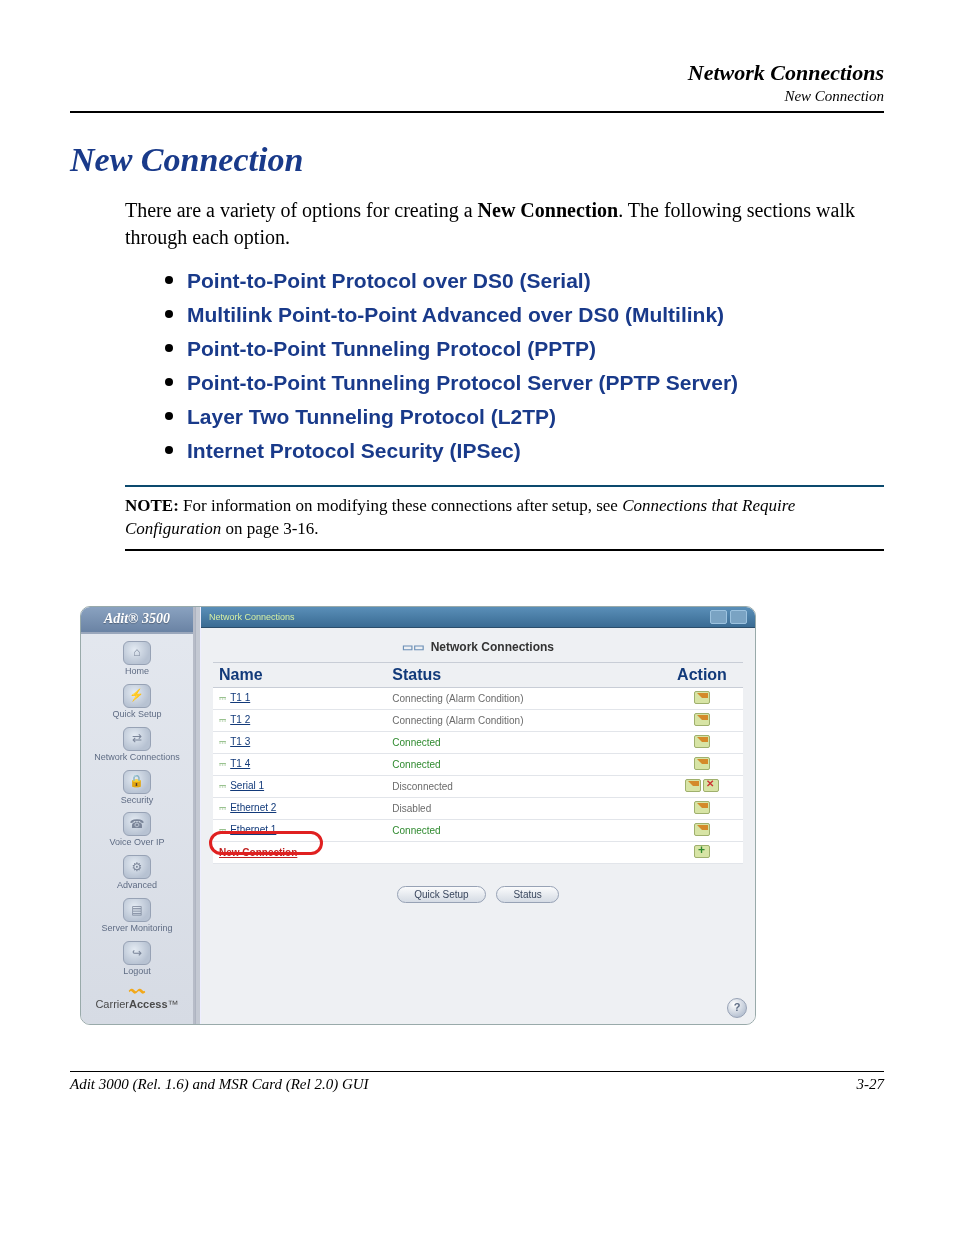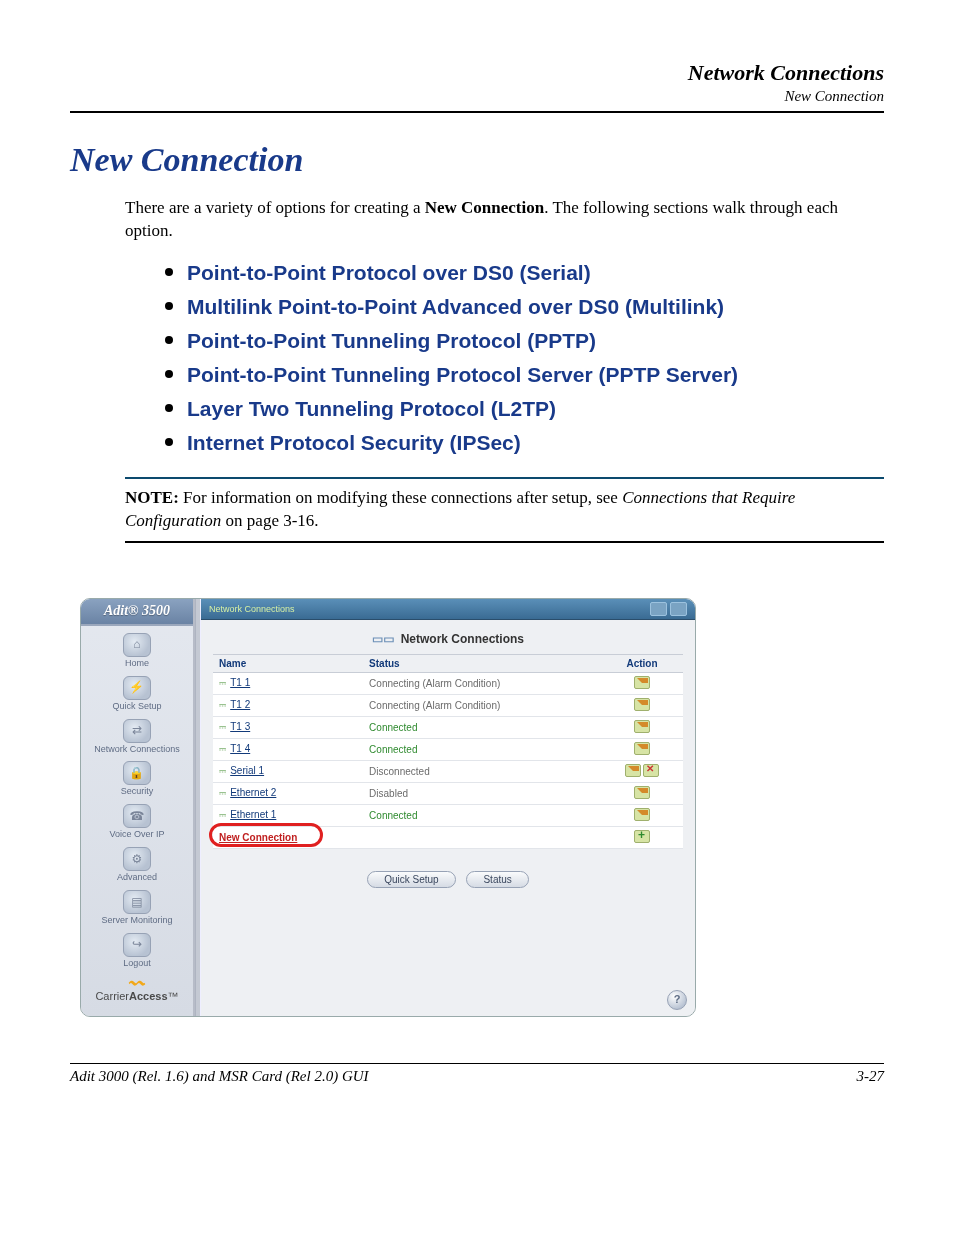--- a/index.html
+++ b/index.html
@@ -36,21 +36,21 @@
     margin: 4px 0 28px 0;
   }
   .h1 {
     font-style: italic;
     font-weight: bold;
     font-size: 34px;
     color: #193a8a;
     margin: 0 0 18px 0;
   }
   .intro {
-    font-size: 17px;
+    font-size: 20px;
     line-height: 1.35;
     margin: 0 0 18px 55px;
   }
   .intro .bold { font-weight: bold; }
   ul.options {
     list-style: none;
     margin: 0 0 22px 95px;
     padding: 0;
   }
   ul.options li {
@@ -79,21 +79,21 @@
     font-size: 17px;
     line-height: 1.35;
     margin-left: 55px;
   }
   .note-block .nb-label { font-weight: bold; }
   .note-block .nb-ital { font-style: italic; }
 
   
   .shot-wrap {
     margin: 55px 0 0 10px;
-    width: 616px;
+    width: 676px;
   }
   .shot {
     display: flex;
     font-family: Verdana, Arial, sans-serif;
     font-size: 10px;
     color: #333;
     border: 1px solid #9aa;
     border-radius: 10px;
     overflow: hidden;
     background: #e7e9ec;
@@ -204,21 +204,21 @@
   table.conn {
     width: calc(100% - 24px);
     margin: 0 12px;
     border-collapse: collapse;
     background: #fff;
   }
   table.conn th {
     background: #eef0f3;
     color: #123a7a;
     font-weight: bold;
-    font-size: 10px;
+    font-size: 16px;
     padding: 3px 6px;
     border-bottom: 1px solid #c8cdd6;
     border-top: 1px solid #c8cdd6;
   }
   table.conn th:first-child, table.conn td:first-child { text-align: left; }
   table.conn th:nth-child(2), table.conn td:nth-child(2) { text-align: left; }
   table.conn th:nth-child(3), table.conn td:nth-child(3) { text-align: center; width: 70px; }
   table.conn td {
     padding: 3px 6px;
     font-size: 10px;

